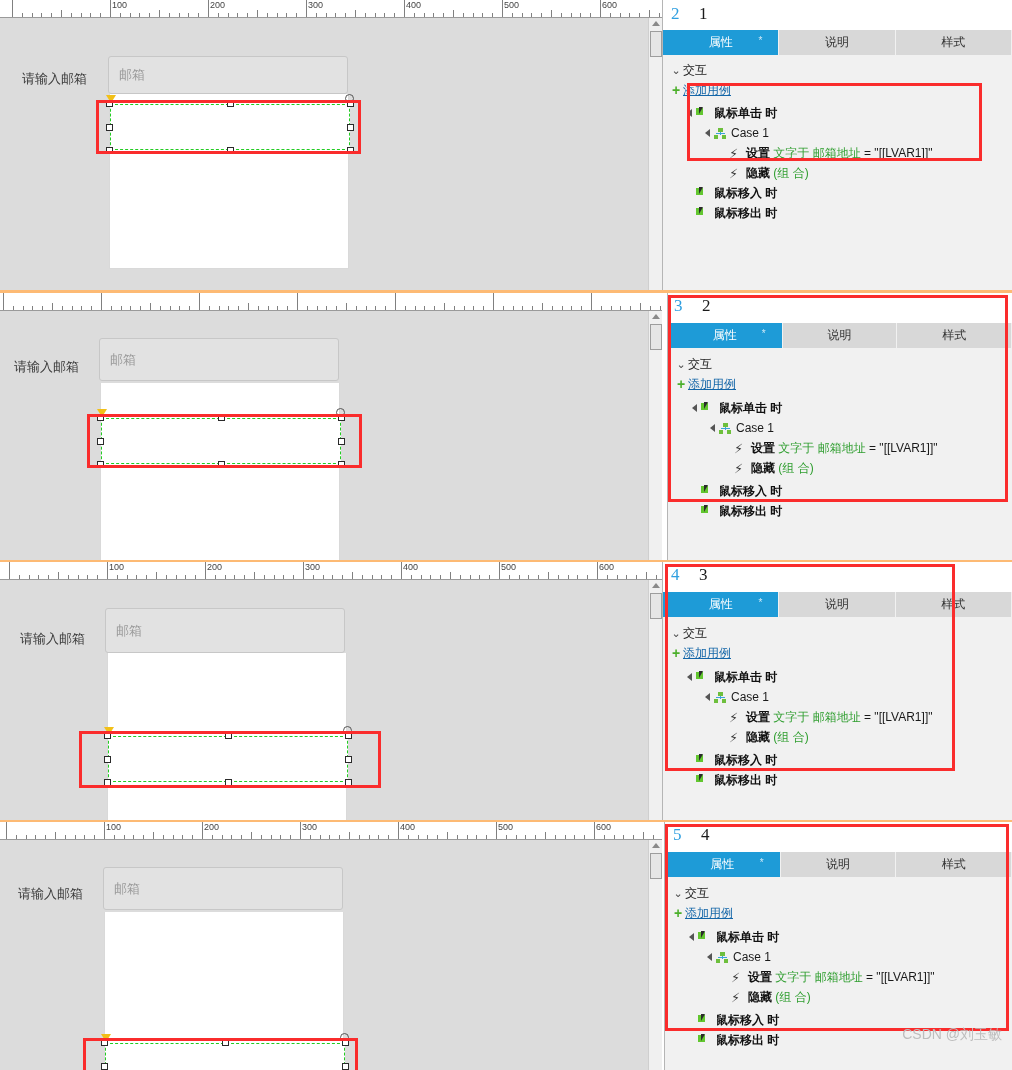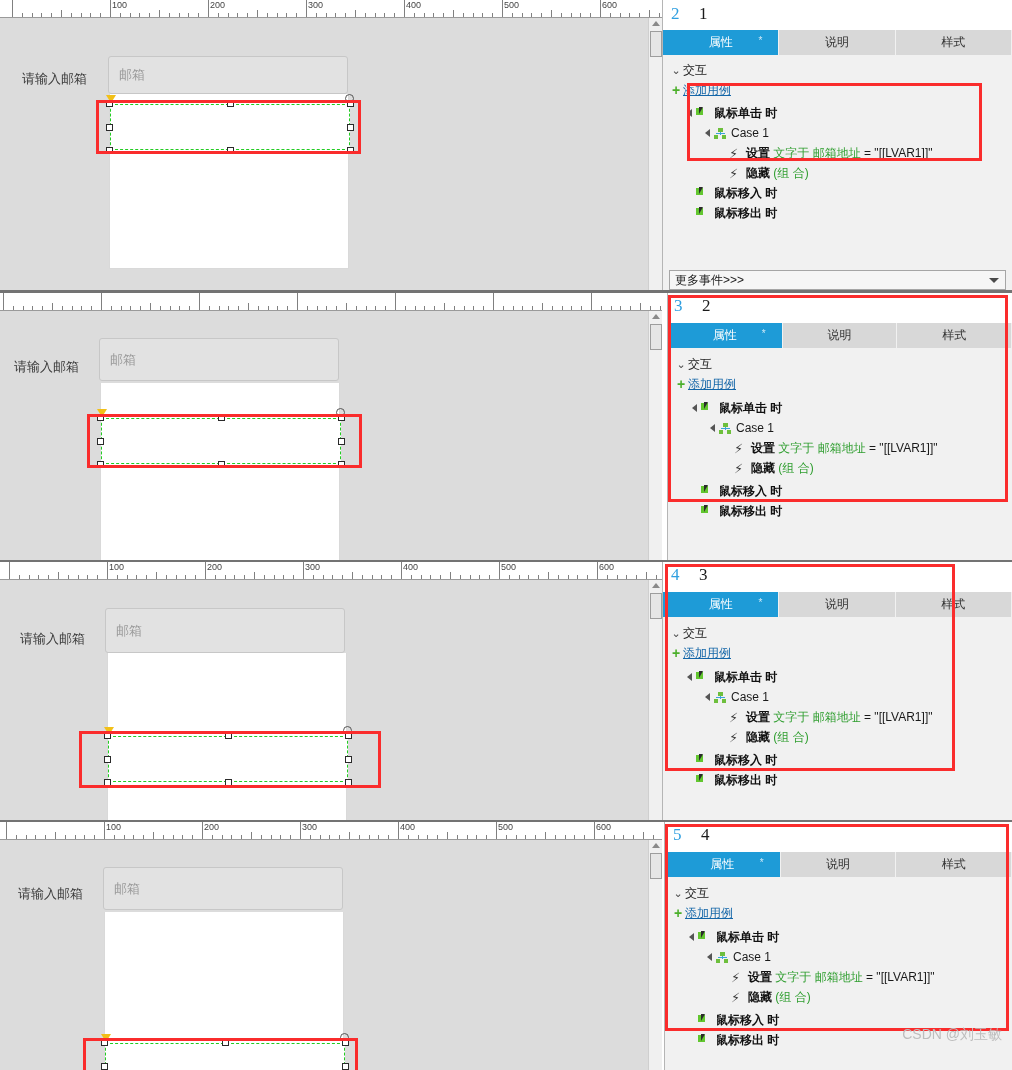--- a/index.html
+++ b/index.html
@@ -3,21 +3,21 @@
 <meta charset="utf-8">
 <style>
   * { box-sizing: border-box; margin: 0; padding: 0; }
   html, body {
     width: 1012px; height: 1070px;
     background: #ffffff;
     font-family: "Liberation Sans", "DejaVu Sans", sans-serif;
     overflow: hidden;
   }
 
-  .screen { position: relative; width: 1012px; height: 1070px; background:#737373; }
+  .screen { position: relative; width: 1012px; height: 1070px; background:#fdba74; }
 
   
   .section { position: absolute; left: 0; width: 1012px; background: #ffffff; overflow: hidden; }
 
   
   .editor { position: absolute; left: 0; top: 0; bottom: 0; width: 662px; background: #dcdcdc; overflow: hidden; }
 
   
   .ruler { position: absolute; left: 0; top: 0; width: 662px; height: 18px; background: #ffffff; border-bottom: 1px solid #9a9a9a; overflow: hidden; }
   .ruler .tick { position: absolute; bottom: 0; width: 1px; background: #808080; }
@@ -285,24 +285,20 @@
             </span>
           <span class="tx-bold">鼠标移入 时</span>
         </div>
         <div class="row" style="padding-left:24px;">
           <span class="ev-icon" style="margin-left:9px;">
               <i class="g"></i>
               <i class="cur"></i>
             </span>
           <span class="tx-bold">鼠标移出 时</span>
         </div>
-        <div class="moreevents" style="top:215px;">
-          <span>更多事件&gt;&gt;&gt;</span>
-          <span class="caret"></span>
-        </div>
       </div>
       <div class="redbox" style="left:24px; top:83px; width:295px; height:78px;"></div>
     </div>
   </div>
 
   <div class="section" id="sec1" style="top:293px; height:267px;">
     <div class="editor">
       <div class="ruler">
           <div class="tick major" style="left: 3px;"></div>
           <div class="tick minor" style="left: 12.8px;"></div>

